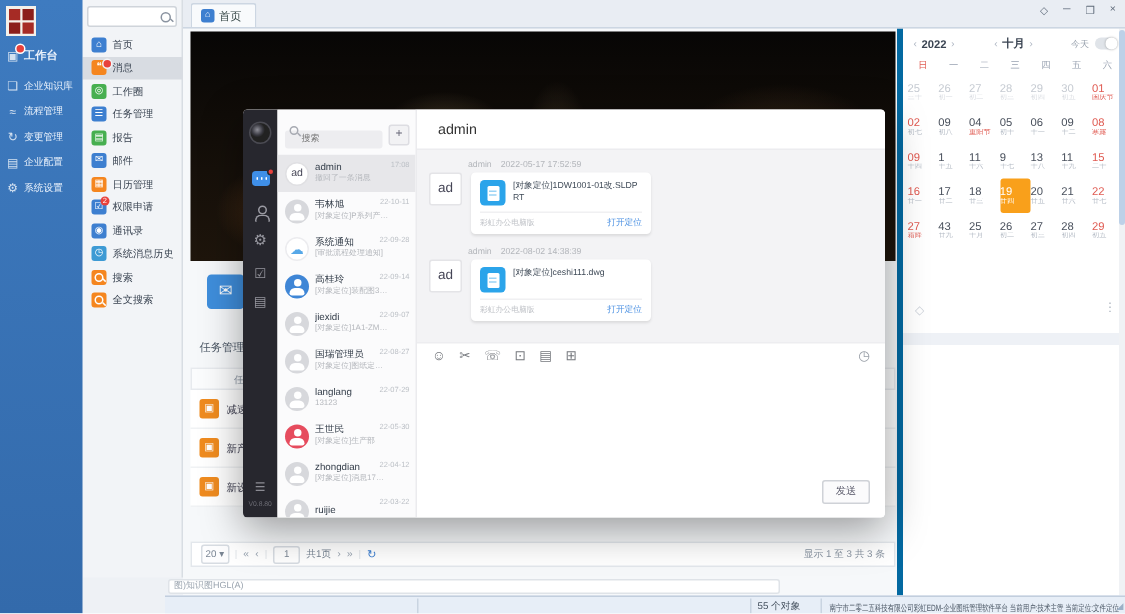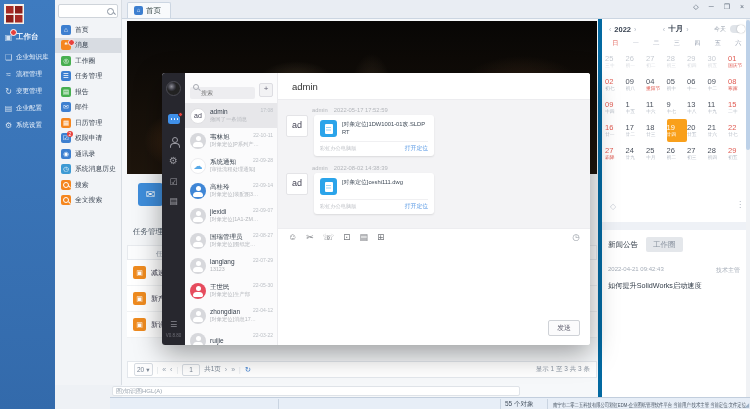--- a/index.html
+++ b/index.html
@@ -396,21 +396,21 @@
           <span class="cal-num">22</span>
           <span class="cal-lunar">廿七</span>
         </div>
 
         <div class="cal-cell festival">
           <span class="cal-num">27</span>
           <span class="cal-lunar">霜降</span>
         </div>
 
         <div class="cal-cell normal">
-          <span class="cal-num">24</span>
+          <span class="cal-num">43</span>
           <span class="cal-lunar">廿九</span>
         </div>
 
         <div class="cal-cell normal">
           <span class="cal-num">25</span>
           <span class="cal-lunar">十月</span>
         </div>
 
         <div class="cal-cell normal">
           <span class="cal-num">26</span>
@@ -429,31 +429,20 @@
 
         <div class="cal-cell weekend">
           <span class="cal-num">29</span>
           <span class="cal-lunar">初五</span>
         </div>
 
     </div>
     <span class="car-prev">◇</span>
     <span class="car-menu">⋮</span>
     <div class="band"></div>
-    <div class="news">
-      <div class="news-tabs">
-        <span class="news-tab">新闻公告</span>
-        <span class="news-tab chip">工作圈</span>
-      </div>
-      <div class="news-meta">
-        <span>2022-04-21 09:42:43</span>
-        <span>技术主管</span>
-      </div>
-      <div class="news-title">如何提升SolidWorks启动速度</div>
-    </div>
     <div class="vscroll">
         <div class="vthumb"></div>
       </div>
   </div>
 
   <div class="blue-side">
     <div class="logo"></div>
     <div class="side-items">
 
         <div class="side-item side-main">

